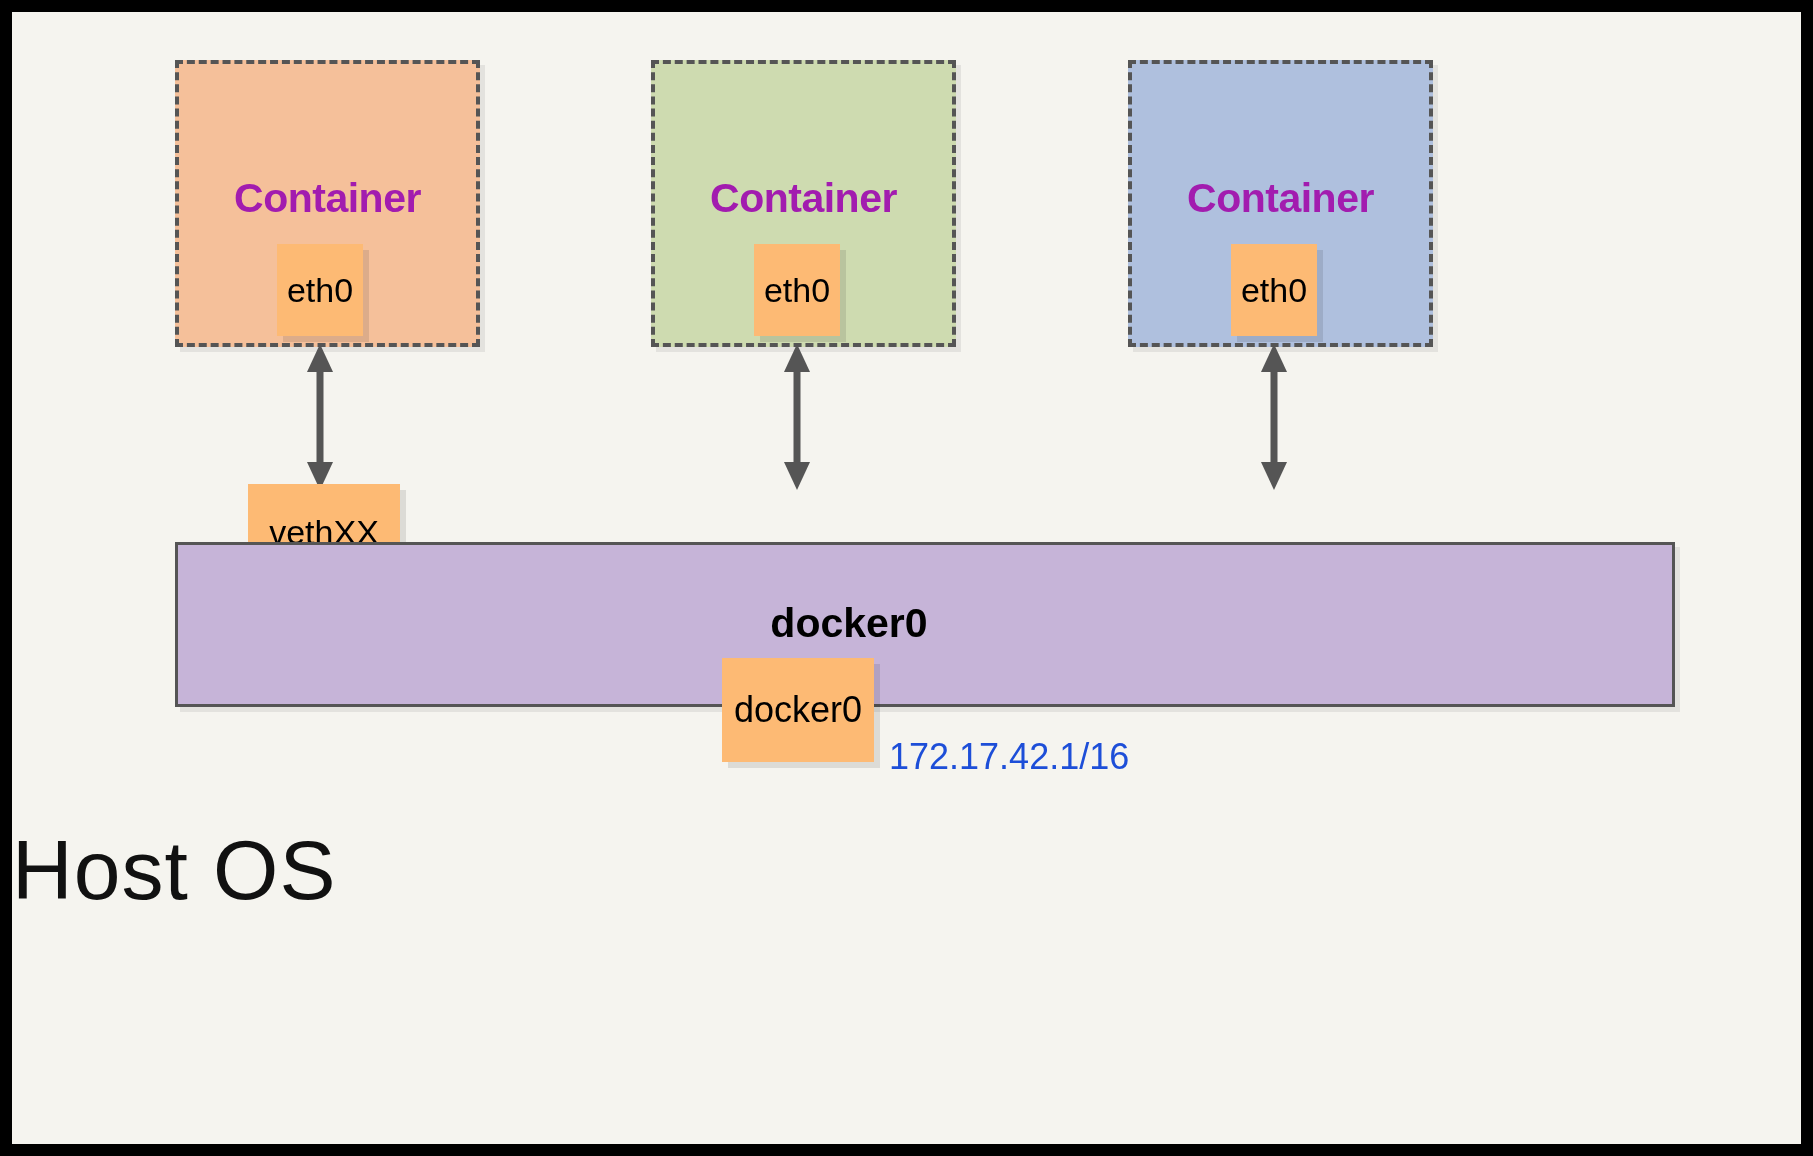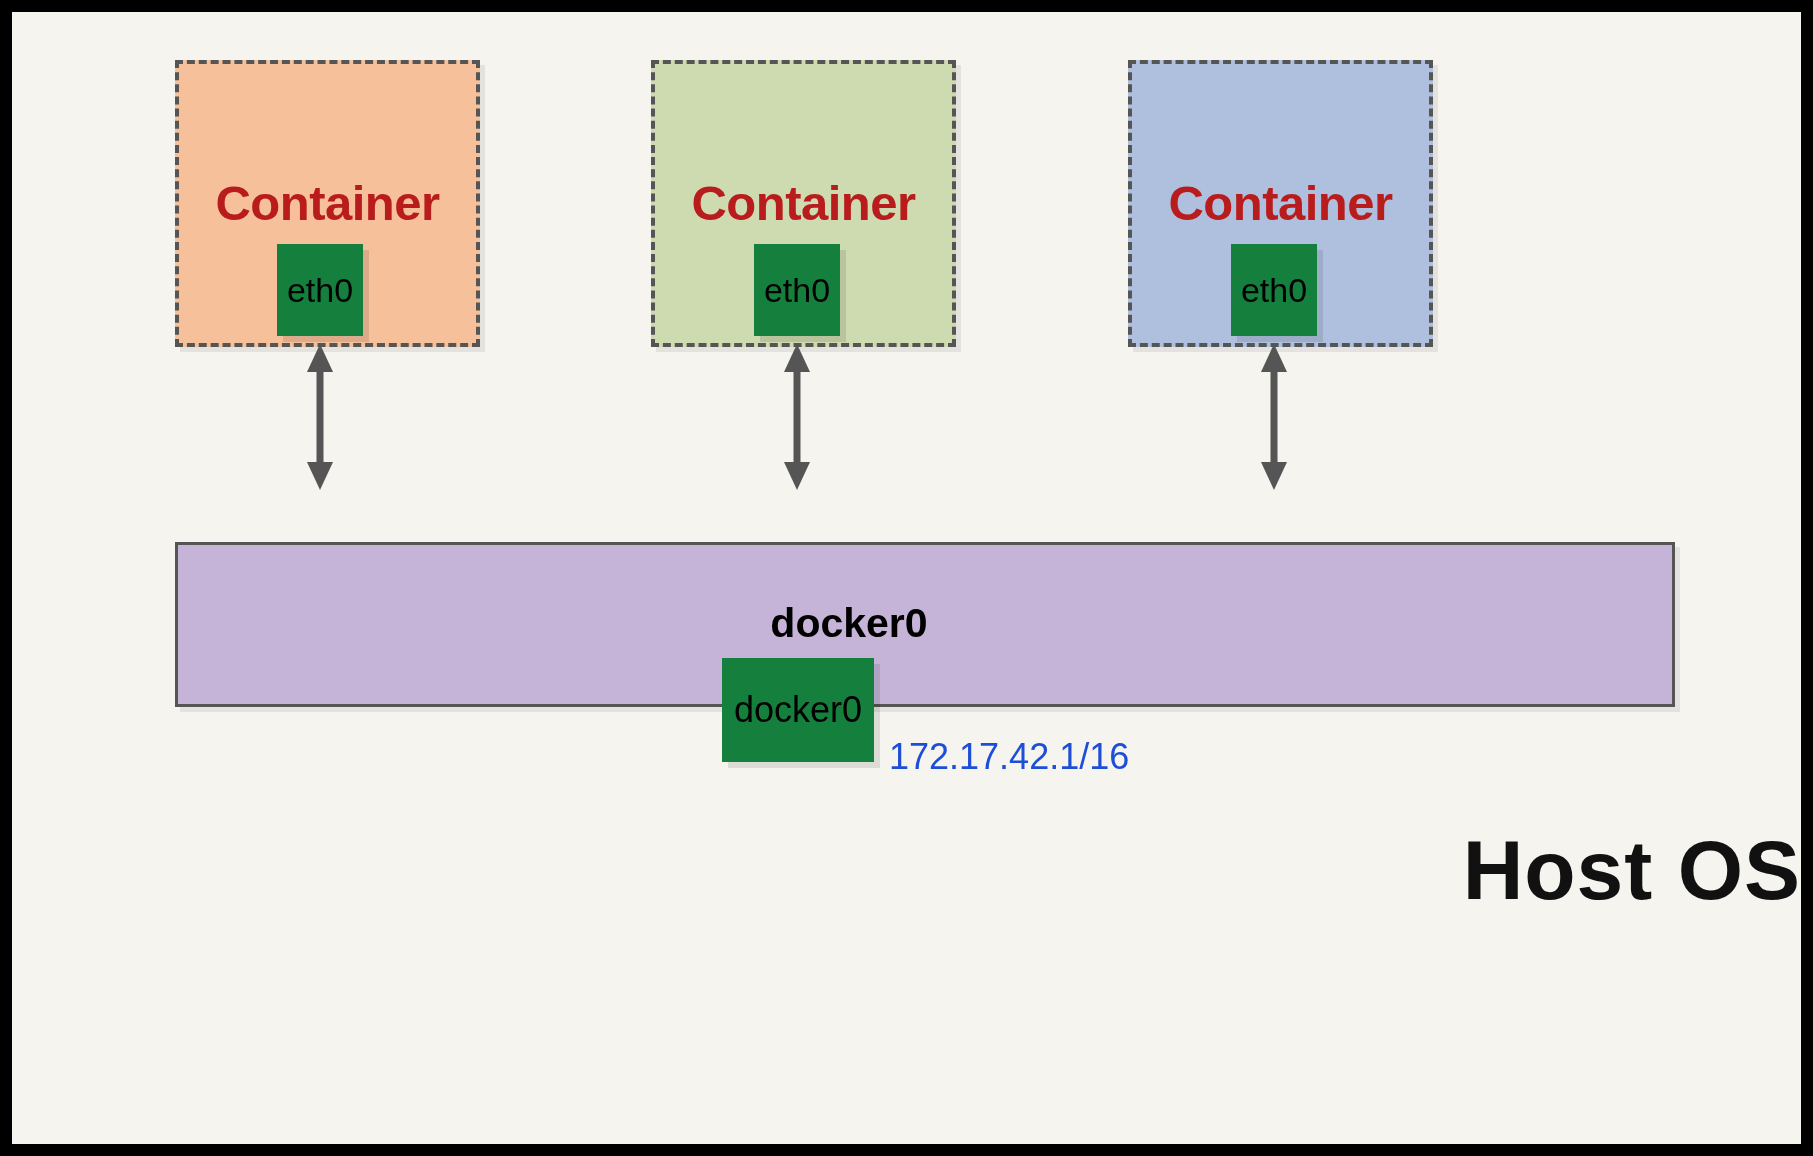--- a/index.html
+++ b/index.html
@@ -28,30 +28,30 @@
     position: absolute;
     border: 4px dashed #555555;
     box-sizing: border-box;
     box-shadow: 5px 5px 0 rgba(0,0,0,0.07);
   }
   .container-title {
     position: absolute;
     left: 0;
     right: 0;
     text-align: center;
-    font-size: 49px;
+    font-size: 41px;
     font-weight: bold;
-    color: #b91c1c;
+    color: #a21caf;
     letter-spacing: -0.5px;
   }
 
   
   .iface {
     position: absolute;
-    background: #15803d;
+    background: #fdba74;
     box-sizing: border-box;
     box-shadow: 6px 6px 0 rgba(0,0,0,0.10);
     display: flex;
     align-items: center;
     justify-content: center;
     font-size: 34px;
     color: #000000;
   }
   .iface.bridge-label {
     font-size: 36px;
@@ -85,43 +85,44 @@
   .ip-label {
     position: absolute;
     font-size: 36px;
     color: #1d4ed8;
     white-space: nowrap;
   }
   .host-os {
     position: absolute;
     left: 0;
     right: 0;
-    text-align: right;
+    text-align: left;
     font-size: 84px;
-    font-weight: 700;
+    font-weight: 400;
     color: #111111;
     letter-spacing: 1px;
   }
 </style>
 </head>
 <body>
 
 <div id="canvas">
   <div class="inner">
 
     <div class="container-box" style="left:163px; top:48px; width:305px; height:287px; background:#f5c09a;"></div>
     <div class="container-title" style="left:163px; top:163px; width:305px;">Container</div>
     <div class="iface" style="left:265px; top:232px; width:86px; height:92px;">eth0</div>
 
     <svg class="arrow-svg" style="left:292px; top:330px; width:32px; height:150px;" viewBox="0 0 32 150">
       <line x1="16" y1="18" x2="16" y2="132" stroke="#555555" stroke-width="7"></line>
       <polygon points="16,2 3,30 29,30" fill="#555555"></polygon>
       <polygon points="16,148 3,120 29,120" fill="#555555"></polygon>
     </svg>
 
+    <div class="iface" style="left:236px; top:472px; width:152px; height:96px;">vethXX</div>
 
     <div class="container-box" style="left:639px; top:48px; width:305px; height:287px; background:#cedbb0;"></div>
     <div class="container-title" style="left:639px; top:163px; width:305px;">Container</div>
     <div class="iface" style="left:742px; top:232px; width:86px; height:92px;">eth0</div>
 
     <svg class="arrow-svg" style="left:769px; top:330px; width:32px; height:150px;" viewBox="0 0 32 150">
       <line x1="16" y1="18" x2="16" y2="132" stroke="#555555" stroke-width="7"></line>
       <polygon points="16,2 3,30 29,30" fill="#555555"></polygon>
       <polygon points="16,148 3,120 29,120" fill="#555555"></polygon>
     </svg>

